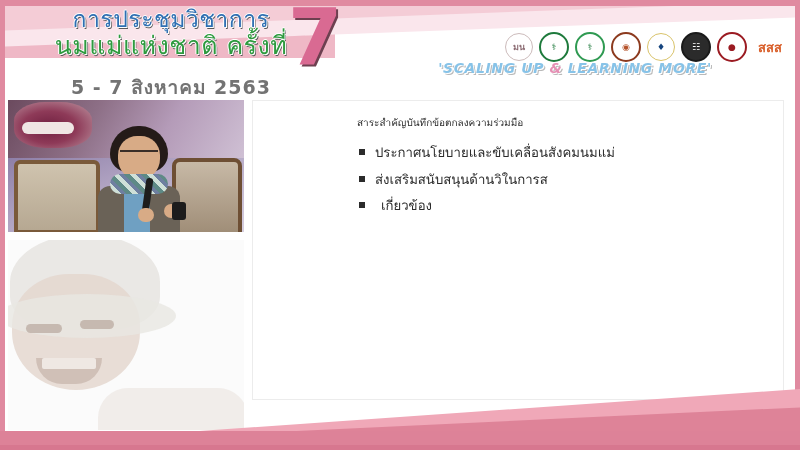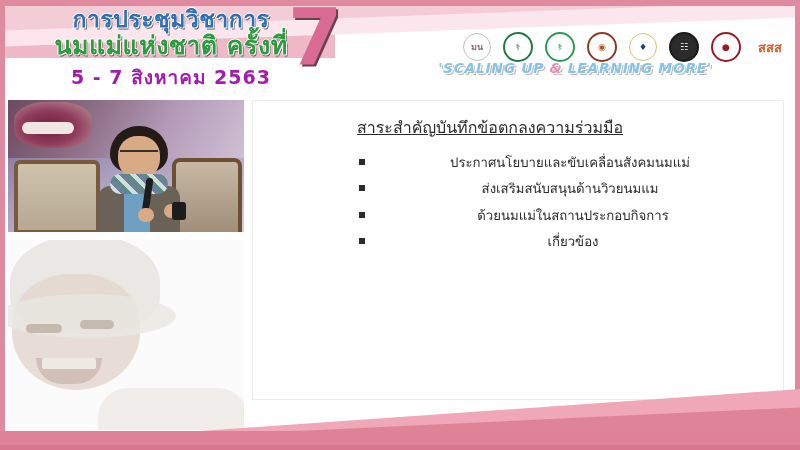--- a/index.html
+++ b/index.html
@@ -20,43 +20,43 @@
   #hdr-band-b{position:absolute;left:-40px;top:-4px;width:900px;height:34px;background:#f4ccd6;transform:rotate(-2.1deg);transform-origin:left top;}
   #hdr-band-c{position:absolute;left:-40px;top:26px;width:900px;height:16px;background:#fae6ec;transform:rotate(-2.1deg);transform-origin:left top;}
   #hdr-band-d{position:absolute;left:0;top:0;width:330px;height:92px;background:#efb8c6;}
   #hdr-band-e{position:absolute;left:0;top:52px;width:330px;height:40px;background:#ffffff;}
   #hdr-band-f{position:absolute;left:0;top:0;width:300px;height:30px;background:#e9a8ba;}
 
   
   #title-block{position:absolute;left:16px;top:2px;width:300px;text-align:center;}
   .thai-title{
     font-family:"DejaVu Sans","Liberation Sans",sans-serif;
-    font-weight:bold;letter-spacing:0.5px;line-height:1.0;
+    font-weight:normal;letter-spacing:0.5px;line-height:1.0;
     white-space:nowrap;
   }
   #title-line1{font-size:23px;color:#2f6fb2;
     text-shadow:1px 1px 0 #ffffff,-1px 0 0 #ffffff,0 -1px 0 #ffffff,1.6px 1.6px 0 #5a5a5a;}
   #title-line2{font-size:25px;color:#2e9a3f;margin-top:2px;
     text-shadow:1px 1px 0 #ffffff,-1px 0 0 #ffffff,0 -1px 0 #ffffff,1.6px 1.6px 0 #5a5a5a;}
-  #title-date{font-size:19px;color:#a21caf;font-weight:bold;margin-top:4px;letter-spacing:1px;}
+  #title-date{font-size:19px;color:#737373;font-weight:bold;margin-top:14px;letter-spacing:1px;}
 
   
   #numeral7{position:absolute;left:283px;top:-8px;font-size:78px;font-weight:bold;
     color:#d96a92;line-height:1;font-family:"DejaVu Sans","Liberation Sans",sans-serif;
     text-shadow:2px 2px 0 #6d4050;}
 
   
   #slogan{position:absolute;left:360px;top:54px;width:420px;text-align:center;
     font-size:14px;font-weight:bold;font-style:italic;letter-spacing:0.6px;
     color:#87c3e8;white-space:nowrap;
     text-shadow:1px 1px 0 #ffffff, 2px 2px 0 #b9b9b9;}
   #slogan .amp{color:#e58fb4;}
 
   
-  #logo-strip{position:absolute;right:8px;top:26px;display:flex;align-items:center;gap:12px;}
+  #logo-strip{position:absolute;right:8px;top:26px;display:flex;align-items:center;gap:6px;}
   .logo{width:26px;height:26px;border-radius:50%;display:flex;align-items:center;justify-content:center;
         font-size:9px;font-weight:bold;line-height:1;overflow:hidden;}
   .logo.l1{background:#ffffff;color:#8b6b72;border:1px solid #cbb;}
   .logo.l2{background:#ffffff;color:#1e7a3c;border:2px solid #1e7a3c;}
   .logo.l3{background:#ffffff;color:#1e7a3c;border:2px solid #2f9a52;}
   .logo.l4{background:#ffffff;color:#b5522a;border:2px solid #8c3a1e;}
   .logo.l5{background:#ffffff;color:#16457e;border:1px solid #d9c36a;}
   .logo.l6{background:#2b2b2b;color:#ffffff;border:2px solid #1a1a1a;}
   .logo.l7{background:#ffffff;color:#9b1b22;border:2px solid #9b1b22;}
   .logo.l8{background:transparent;width:34px;border-radius:0;color:#d95f2a;font-size:13px;
@@ -103,23 +103,23 @@
   .cp-eye-r{position:absolute;left:72px;top:80px;width:34px;height:9px;border-radius:6px;background:#bfb1a8;opacity:.85;}
   .cp-smile{position:absolute;left:28px;top:118px;width:66px;height:26px;border-radius:0 0 34px 34px;
     background:#cdbcb4;opacity:.9;}
   .cp-teeth{position:absolute;left:34px;top:118px;width:54px;height:11px;border-radius:2px;background:#f2ece8;opacity:.9;}
   .cp-shoulder{position:absolute;left:90px;top:148px;width:150px;height:56px;border-radius:30px 30px 0 0;
     background:#eeeae6;opacity:.85;}
 
   
   #content-card{position:absolute;left:252px;top:100px;width:532px;height:300px;
     background:#ffffff;border:1px solid #ececec;box-sizing:border-box;padding:14px 18px 0 22px;}
-  #content-head{color:#2b2b2b;font-size:16px;line-height:1.62;margin:0 0 12px 82px;text-decoration:underline;}
+  #content-head{color:#2b2b2b;font-size:10px;line-height:1.62;margin:0 0 12px 82px;}
   #content-head div{white-space:nowrap;}
-  #bullet-list{list-style:none;margin:0;padding:0 0 0 84px;text-align:center;}
+  #bullet-list{list-style:none;margin:0;padding:0 0 0 84px;}
   #bullet-list li{position:relative;color:#2b2b2b;font-size:13.2px;line-height:1.55;
      margin-bottom:6px;padding-left:16px;}
   #bullet-list li::before{content:"";position:absolute;left:0;top:6px;width:6px;height:6px;background:#2b2b2b;}
   #bullet-list li .cont{display:block;padding-left:6px;}
 
   
   #wedge{position:absolute;left:0;bottom:5px;width:800px;height:56px;overflow:hidden;}
   #wedge-light{position:absolute;left:0;bottom:0;width:800px;height:56px;
     background:#f0a8b8;clip-path:polygon(0 100%,100% 0,100% 100%);}
   #wedge-dark{position:absolute;left:0;bottom:0;width:800px;height:40px;
@@ -199,22 +199,22 @@
     <div class="cp-shoulder"></div>
   </div>
 
   <div id="content-card">
     <div id="content-head">
       <div>สาระสำคัญบันทึกข้อตกลงความร่วมมือ</div>
     </div>
 
     <ul id="bullet-list">
       <li><span>ประกาศนโยบายและขับเคลื่อนสังคมนมแม่</span></li>
-      <li><span>ส่งเสริมสนับสนุนด้านวิวยนมแม</span></li>
-      <li><span class="cont">ด้วยนมแม่ในสถานประกอบกิจการ</span></li>
+      <li><span>ส่งเสริมสนับสนุนด้านวิในการส</span></li>
+      <li></li>
       <li><span class="cont">เกี่ยวข้อง</span></li>
     </ul>
   </div>
 
   <div id="wedge">
     <div id="wedge-light"></div>
     <div id="wedge-dark"></div>
     <div id="wedge-solid"></div>
   </div>
 

